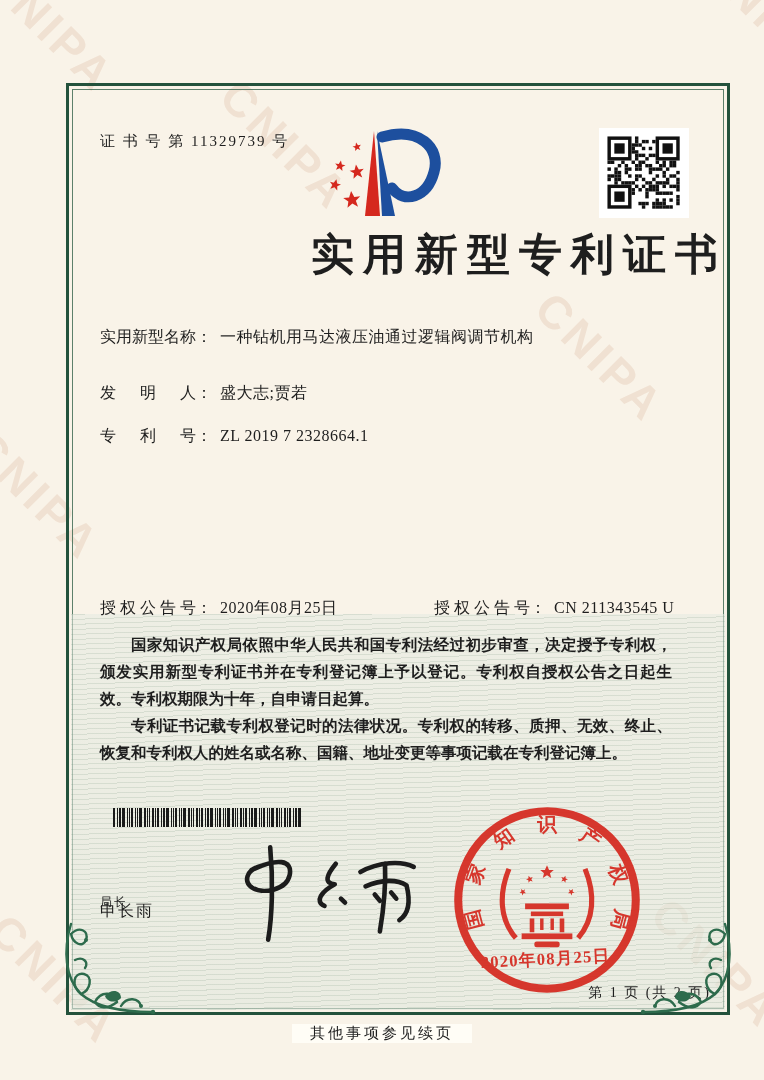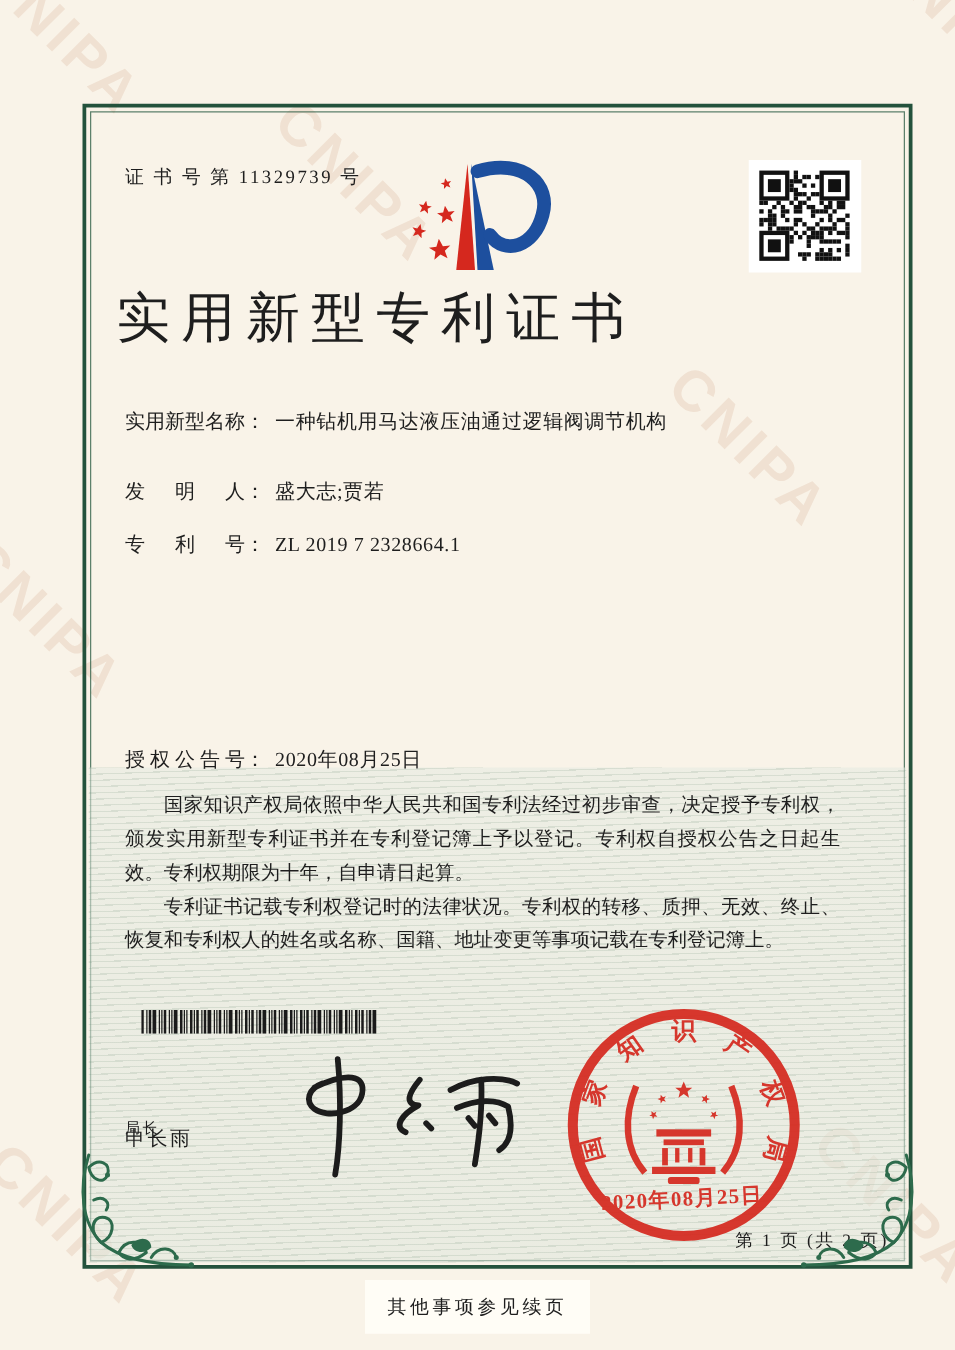--- a/index.html
+++ b/index.html
@@ -29,47 +29,47 @@
     position:absolute;left:2px;right:2px;top:528px;bottom:2px;z-index:0;
     background:
       repeating-linear-gradient(178deg, rgba(100,135,110,0.16) 0 1px, rgba(100,135,110,0) 1px 5px),
       linear-gradient(rgba(228,234,225,0.55),rgba(224,231,221,0.6));
   }
   .cert-no{position:absolute;left:31px;top:46px;font-size:15px;letter-spacing:2px;z-index:2;}
   .logo{position:absolute;left:250px;top:38px;width:136px;height:96px;z-index:2;}
   .qr{position:absolute;left:532px;top:44px;width:86px;height:86px;background:#fff;
       box-shadow:0 0 0 2px #fff;z-index:2;}
   .title{
-    position:absolute;left:0;right:0;top:140px;text-align:left;font-size:43px;
-    font-weight:normal;letter-spacing:9px;z-index:2;margin-left:24px;
+    position:absolute;left:0;right:0;top:140px;text-align:right;font-size:43px;
+    font-weight:bold;letter-spacing:9px;z-index:2;margin-left:24px;
   }
   .field-row{position:absolute;left:31px;right:24px;font-size:16px;z-index:2;white-space:nowrap;}
   .lbl{display:inline-block;width:96px;text-align:justify;text-align-last:justify;
        vertical-align:bottom;}
   .colon{display:inline-block;margin-right:8px;}
   .val{letter-spacing:.5px;}
   .grant-second{position:absolute;left:334px;top:0;}
   .body-text{
     position:absolute;left:31px;top:545px;width:572px;font-size:15.5px;
     line-height:27px;z-index:2;text-align:justify;
   }
-  .body-text p{text-indent:2em;}
+  .body-text p{text-indent:2em;font-weight:bold;}
   .barcode{position:absolute;left:44px;top:722px;width:196px;height:19px;z-index:2;}
   .director-title{position:absolute;left:31px;top:808px;font-size:12px;letter-spacing:2px;z-index:2;}
   .director-name{position:absolute;left:31px;top:815px;font-size:16px;letter-spacing:2px;z-index:2;}
   .signature{position:absolute;left:152px;top:752px;width:205px;height:110px;z-index:2;}
   .seal{position:absolute;left:380px;top:716px;width:196px;height:196px;z-index:3;}
   .page-info{position:absolute;left:0;right:16px;top:898px;text-align:right;font-size:14px;
              letter-spacing:2px;z-index:2;font-family:Liberation Serif, serif;}
   .ornament{position:absolute;width:128px;height:94px;z-index:2;}
   .ornament.left{left:-8px;bottom:-4px;}
   .ornament.right{right:-8px;bottom:-4px;transform:scaleX(-1);}
   .footer-note{
     position:absolute;left:50%;transform:translateX(-50%);top:1024px;z-index:1;
-    background:#fffdf6;padding:12px 18px;font-size:15px;letter-spacing:3px;
+    background:#fffdf6;padding:0 18px;font-size:15px;letter-spacing:3px;
   }
   svg text{font-family:"Liberation Serif","DejaVu Serif",serif;}
 </style>
 </head>
 <body>
 
 <div class="page">
 
   <span class="wm" style="left:-30px;top:0px">CNIPA</span>
   <span class="wm" style="left:205px;top:118px">CNIPA</span>
@@ -258,20 +258,23 @@
       <span class="lbl">实用新型名称</span><span class="colon">：</span><span class="val">一种钻机用马达液压油通过逻辑阀调节机构</span>
     </div>
     <div class="field-row" style="top:297px">
       <span class="lbl">发明人</span><span class="colon">：</span><span class="val">盛大志;贾若</span>
     </div>
     <div class="field-row" style="top:340px">
       <span class="lbl">专利号</span><span class="colon">：</span><span class="val">ZL 2019 7 2328664.1</span>
     </div>
     <div class="field-row" style="top:512px">
       <span class="lbl">授权公告号</span><span class="colon">：</span><span class="val">2020年08月25日</span>
+      <span class="grant-second">
+        <span class="lbl">授权公告号</span><span class="colon">：</span><span class="val">CN 211343545 U</span>
+      </span>
     </div>
 
     <div class="body-text">
       <p>国家知识产权局依照中华人民共和国专利法经过初步审查，决定授予专利权，颁发实用新型专利证书并在专利登记簿上予以登记。专利权自授权公告之日起生效。专利权期限为十年，自申请日起算。</p>
       <p>专利证书记载专利权登记时的法律状况。专利权的转移、质押、无效、终止、恢复和专利权人的姓名或名称、国籍、地址变更等事项记载在专利登记簿上。</p>
     </div>
 
     <svg class="barcode" viewBox="0 0 196 19" preserveAspectRatio="none" aria-hidden="true">
       <g fill="#1a1a1a" id="barcode-bars">
           <rect x="0" y="0" width="2" height="19"></rect>

